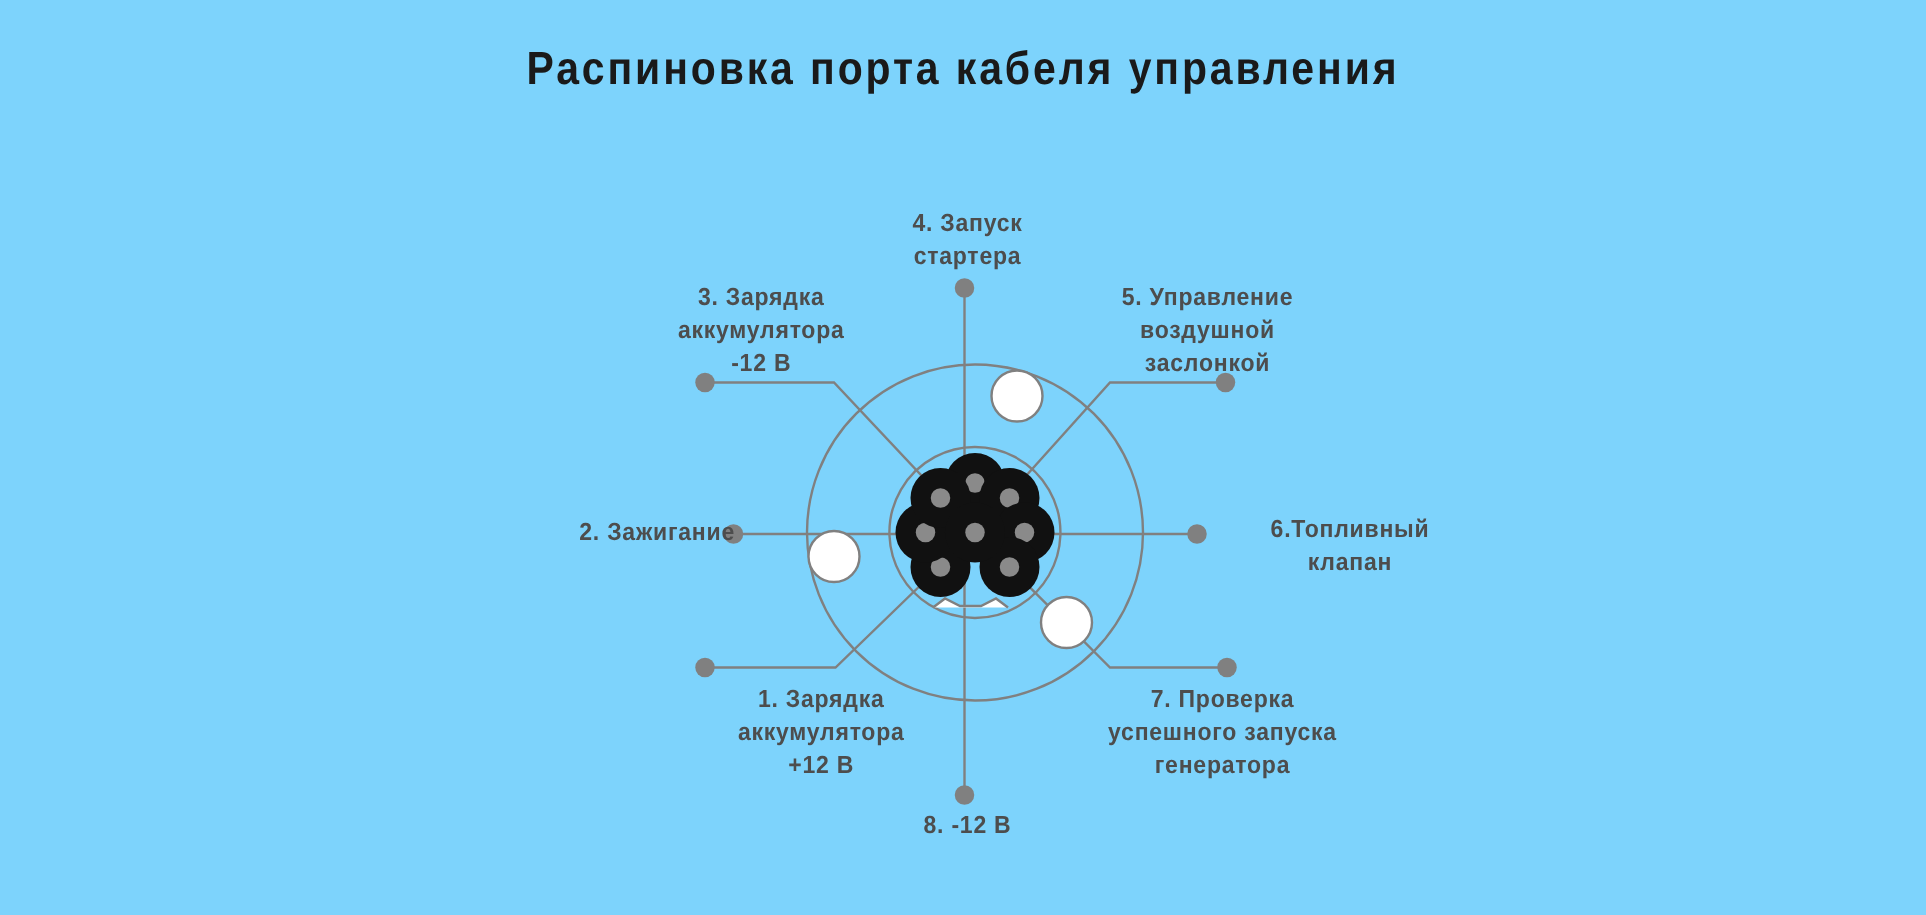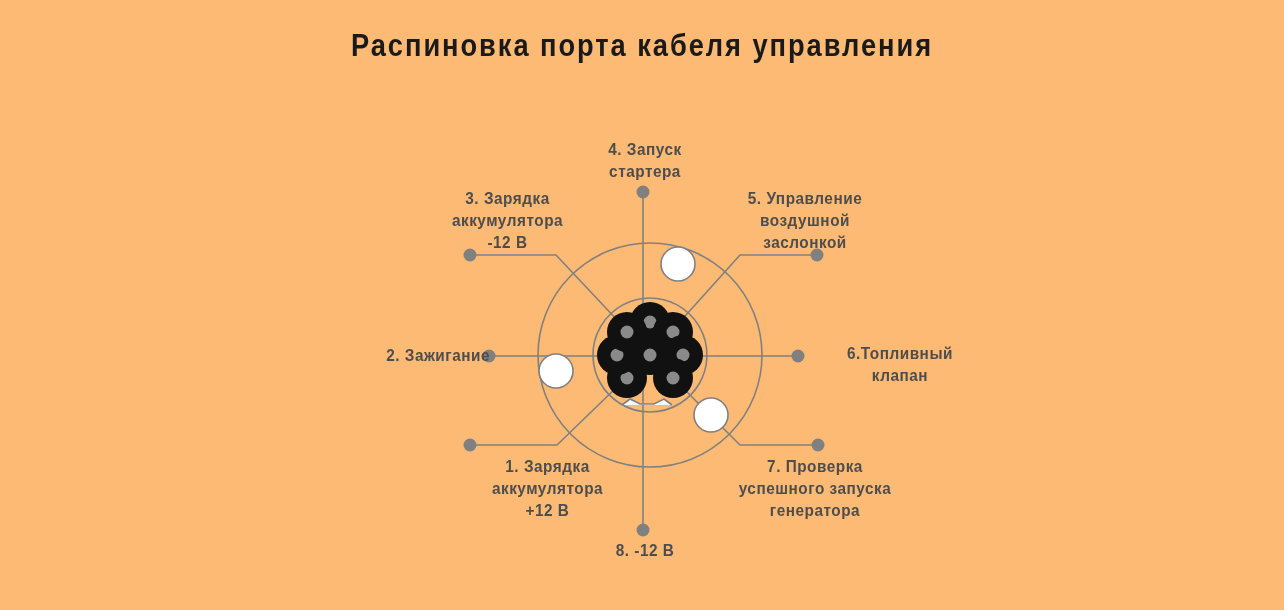--- a/index.html
+++ b/index.html
@@ -12,21 +12,21 @@
     height: 610px;
     position: relative;
     overflow: hidden;
     font-family: "Liberation Sans", sans-serif;
     -webkit-font-smoothing: antialiased;
   }
 
   .page {
     position: absolute;
     inset: 0;
-    background: #fdba74;
+    background: #7dd3fc;
   }
 
   .diagram-title {
     position: absolute;
     top: 28px;
     left: 0;
     width: 1284px;
     text-align: center;
     font-family: "Liberation Sans Narrow", "Liberation Sans", sans-serif;
     font-size: 31px;

